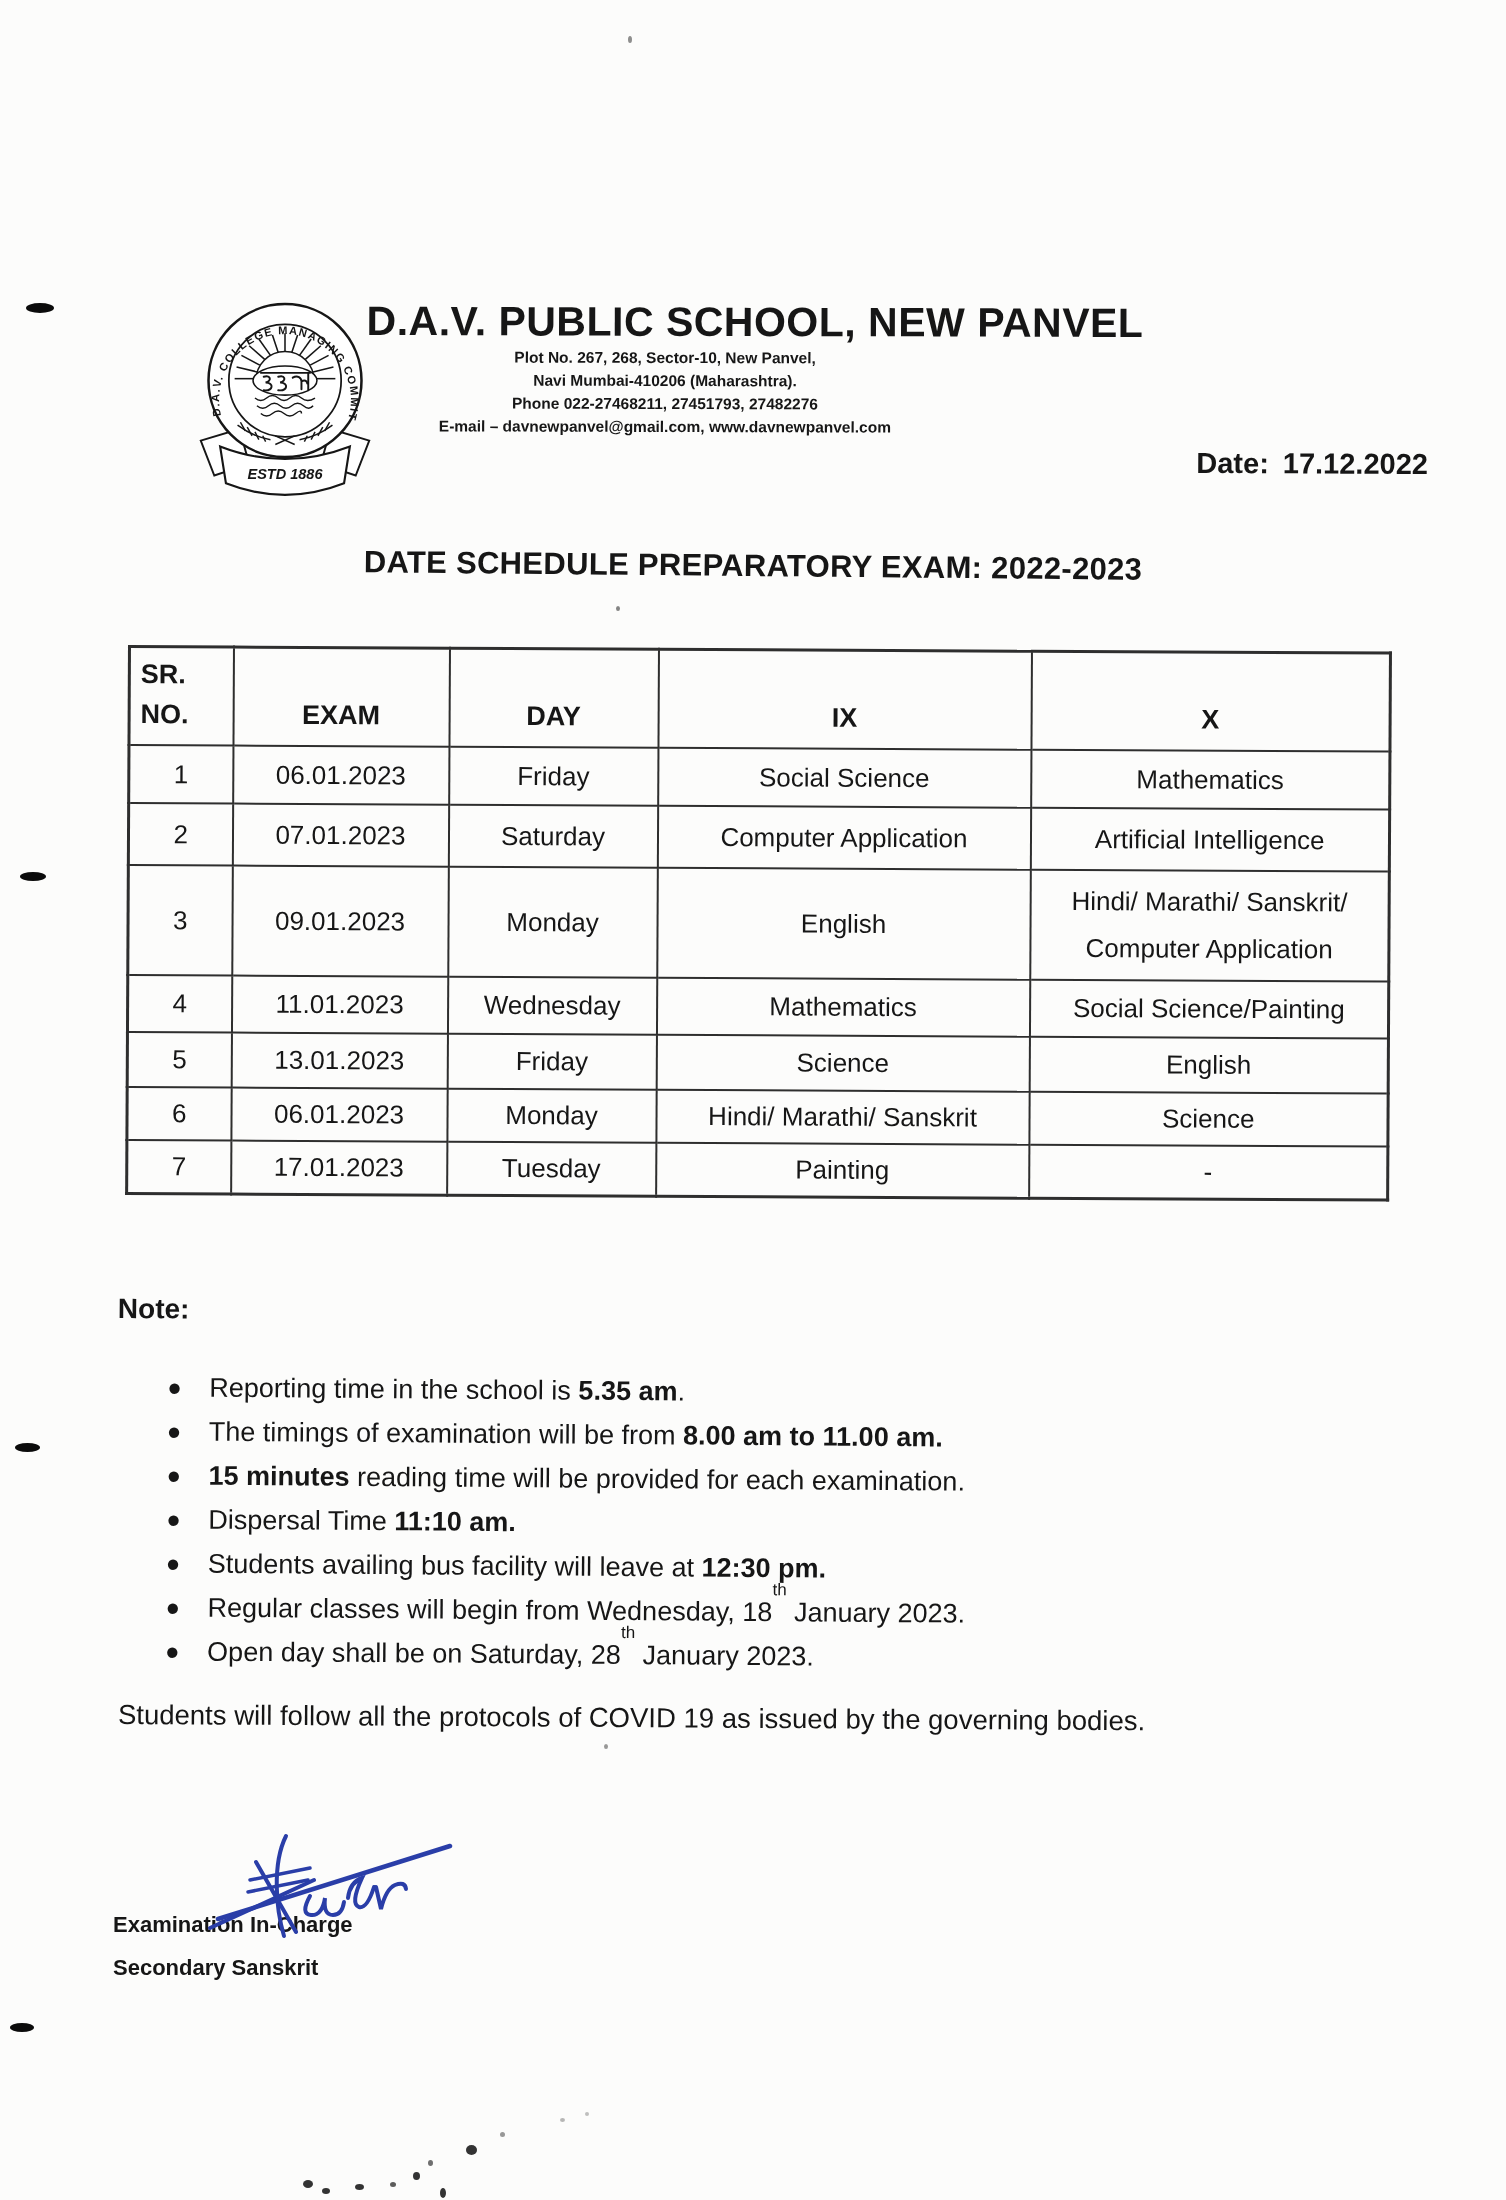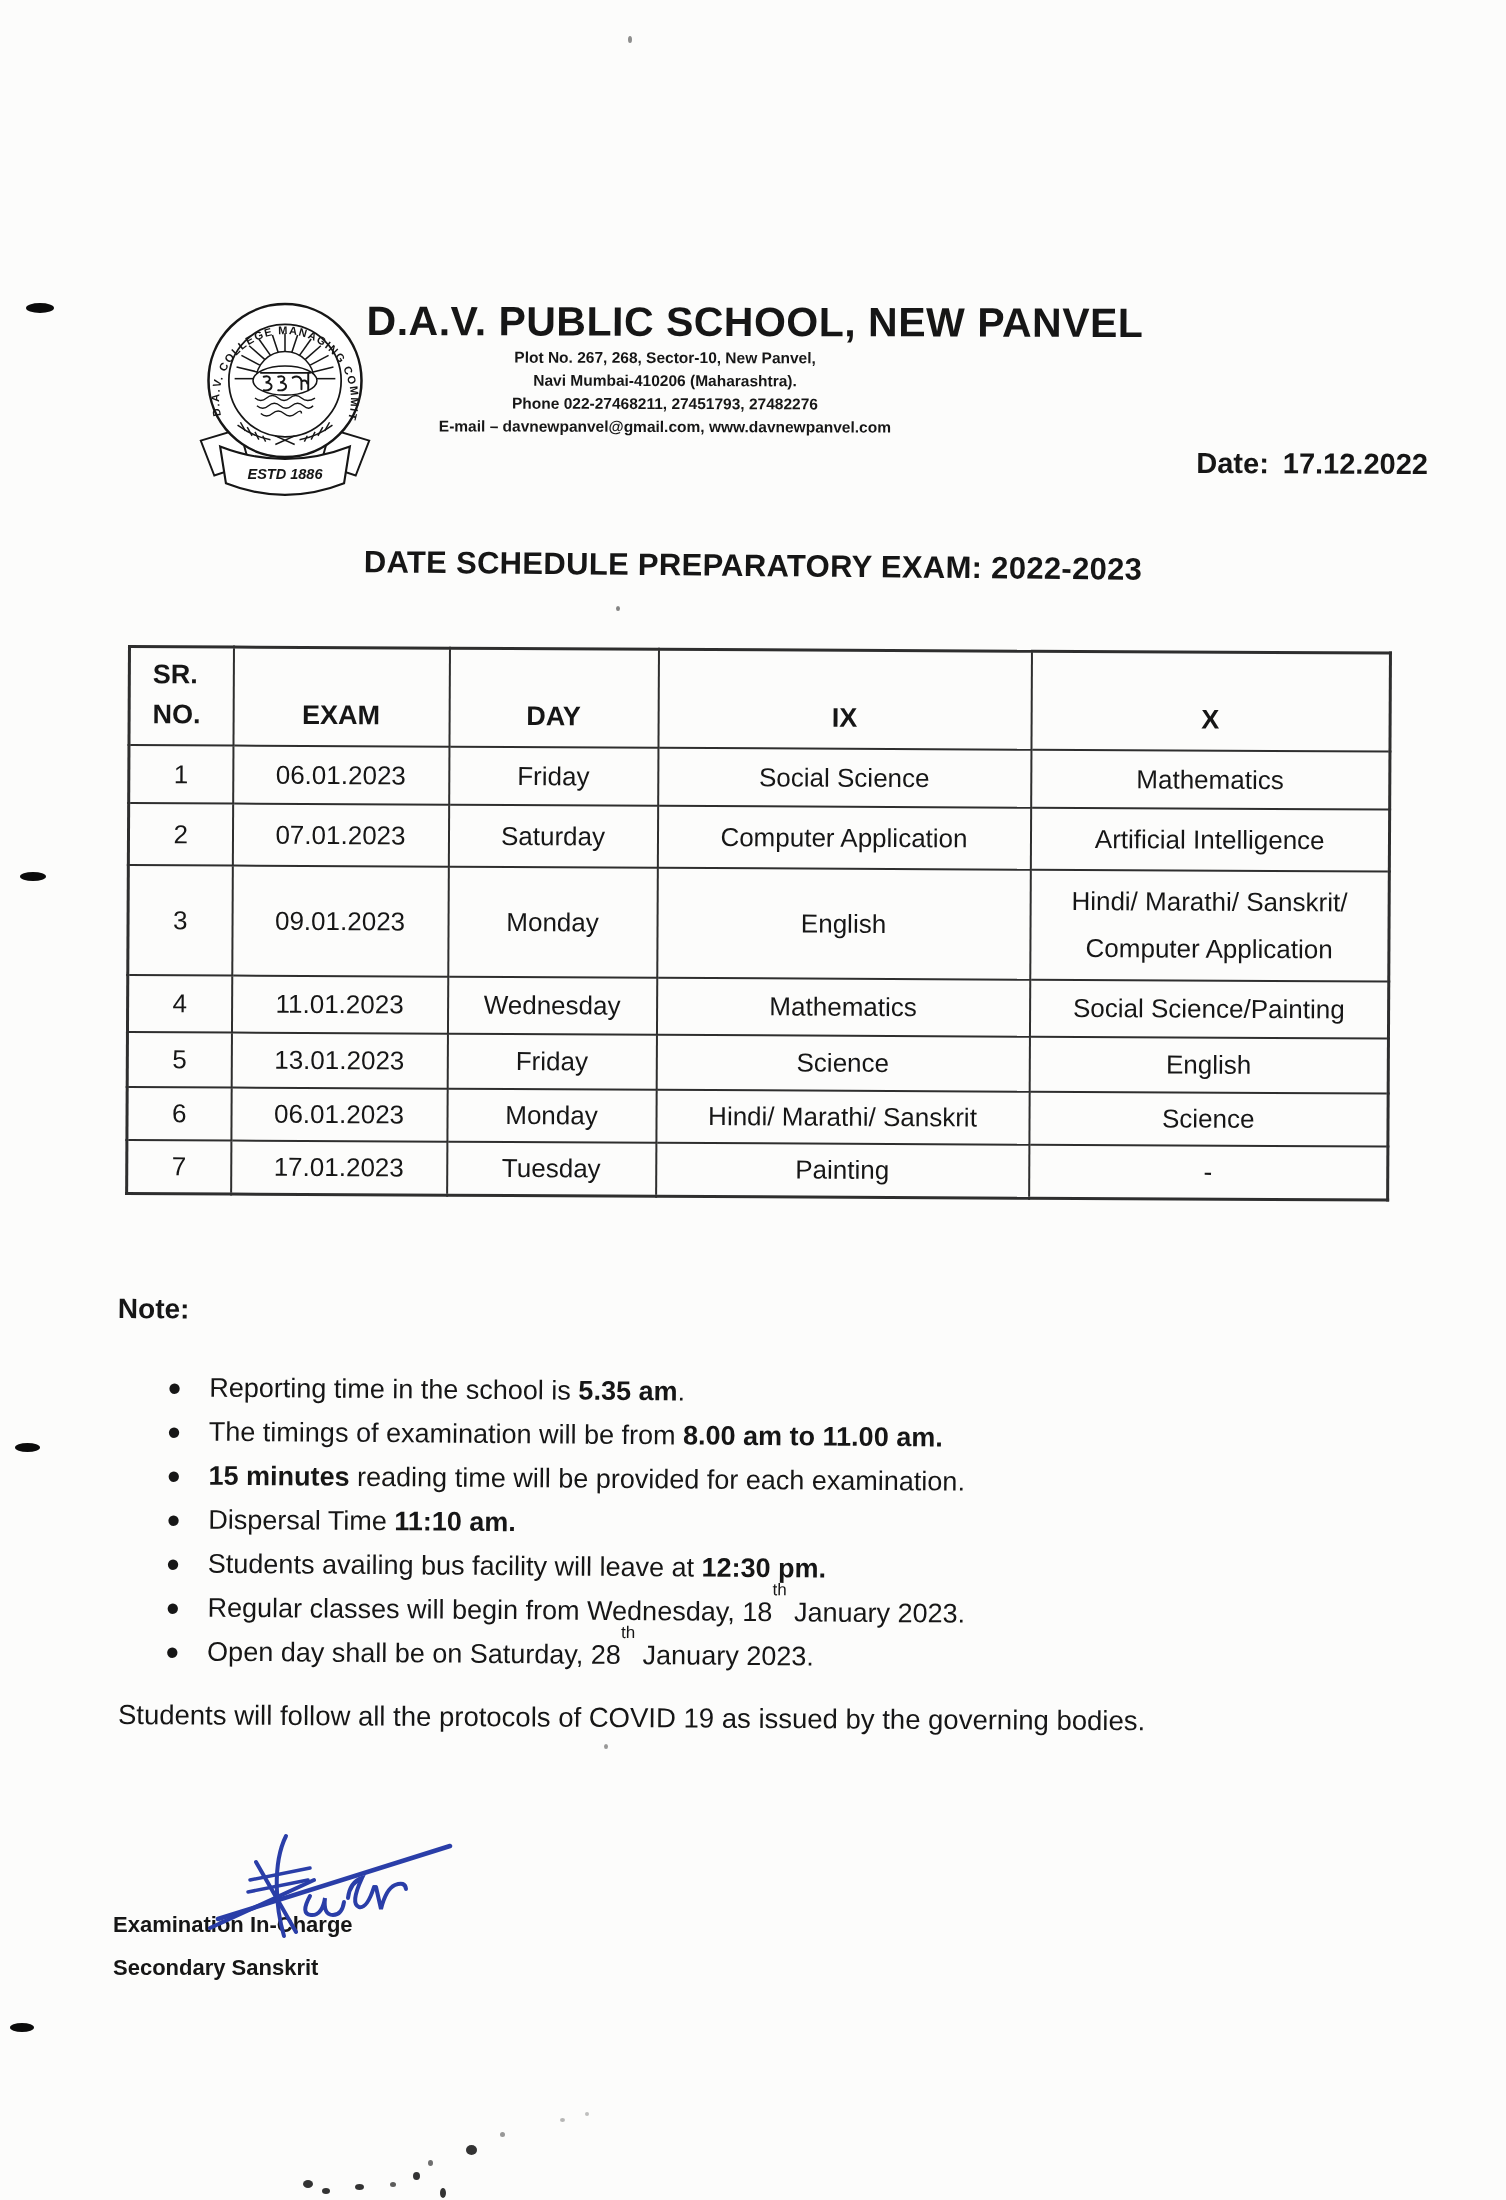--- a/index.html
+++ b/index.html
@@ -24,21 +24,21 @@
   #doc-title{left:0;top:548px;width:1506px;text-align:center;
     font-size:31px;font-weight:bold;letter-spacing:.3px;transform:rotate(.55deg);}
 
   
   #exam-table{left:128px;top:645px;width:1261px;border-collapse:collapse;
     table-layout:fixed;transform:rotate(.3deg);transform-origin:left top;}
   #exam-table th,#exam-table td{border:2px solid #2e2e2e;overflow:hidden;}
   #exam-table{border:3px solid #2e2e2e;}
   #exam-table th{font-size:27px;font-weight:bold;vertical-align:bottom;
     text-align:center;padding:0 0 14px 0;}
-  #exam-table th.th-sr{text-align:left;padding:6px 0 10px 22px;vertical-align:middle;line-height:40px;}
+  #exam-table th.th-sr{text-align:left;padding:6px 0 10px 10px;vertical-align:middle;line-height:40px;}
   #exam-table td{font-size:26px;text-align:center;vertical-align:middle;
     line-height:1.8;padding:2px 6px;}
   tr.hrow{height:97px;}
   tr.r0{height:58px;} tr.r1{height:62px;} tr.r2{height:110px;}
   tr.r3{height:57px;} tr.r4{height:55px;} tr.r5{height:52px;} tr.r6{height:52px;}
 
   
   #note-block{left:118px;top:1293px;width:1290px;transform:rotate(.45deg);transform-origin:left top;}
   #note-label{font-size:28px;font-weight:bold;margin:0 0 40px 0;}
   #note-list{list-style:none;margin:0;padding:0;font-size:27px;}

